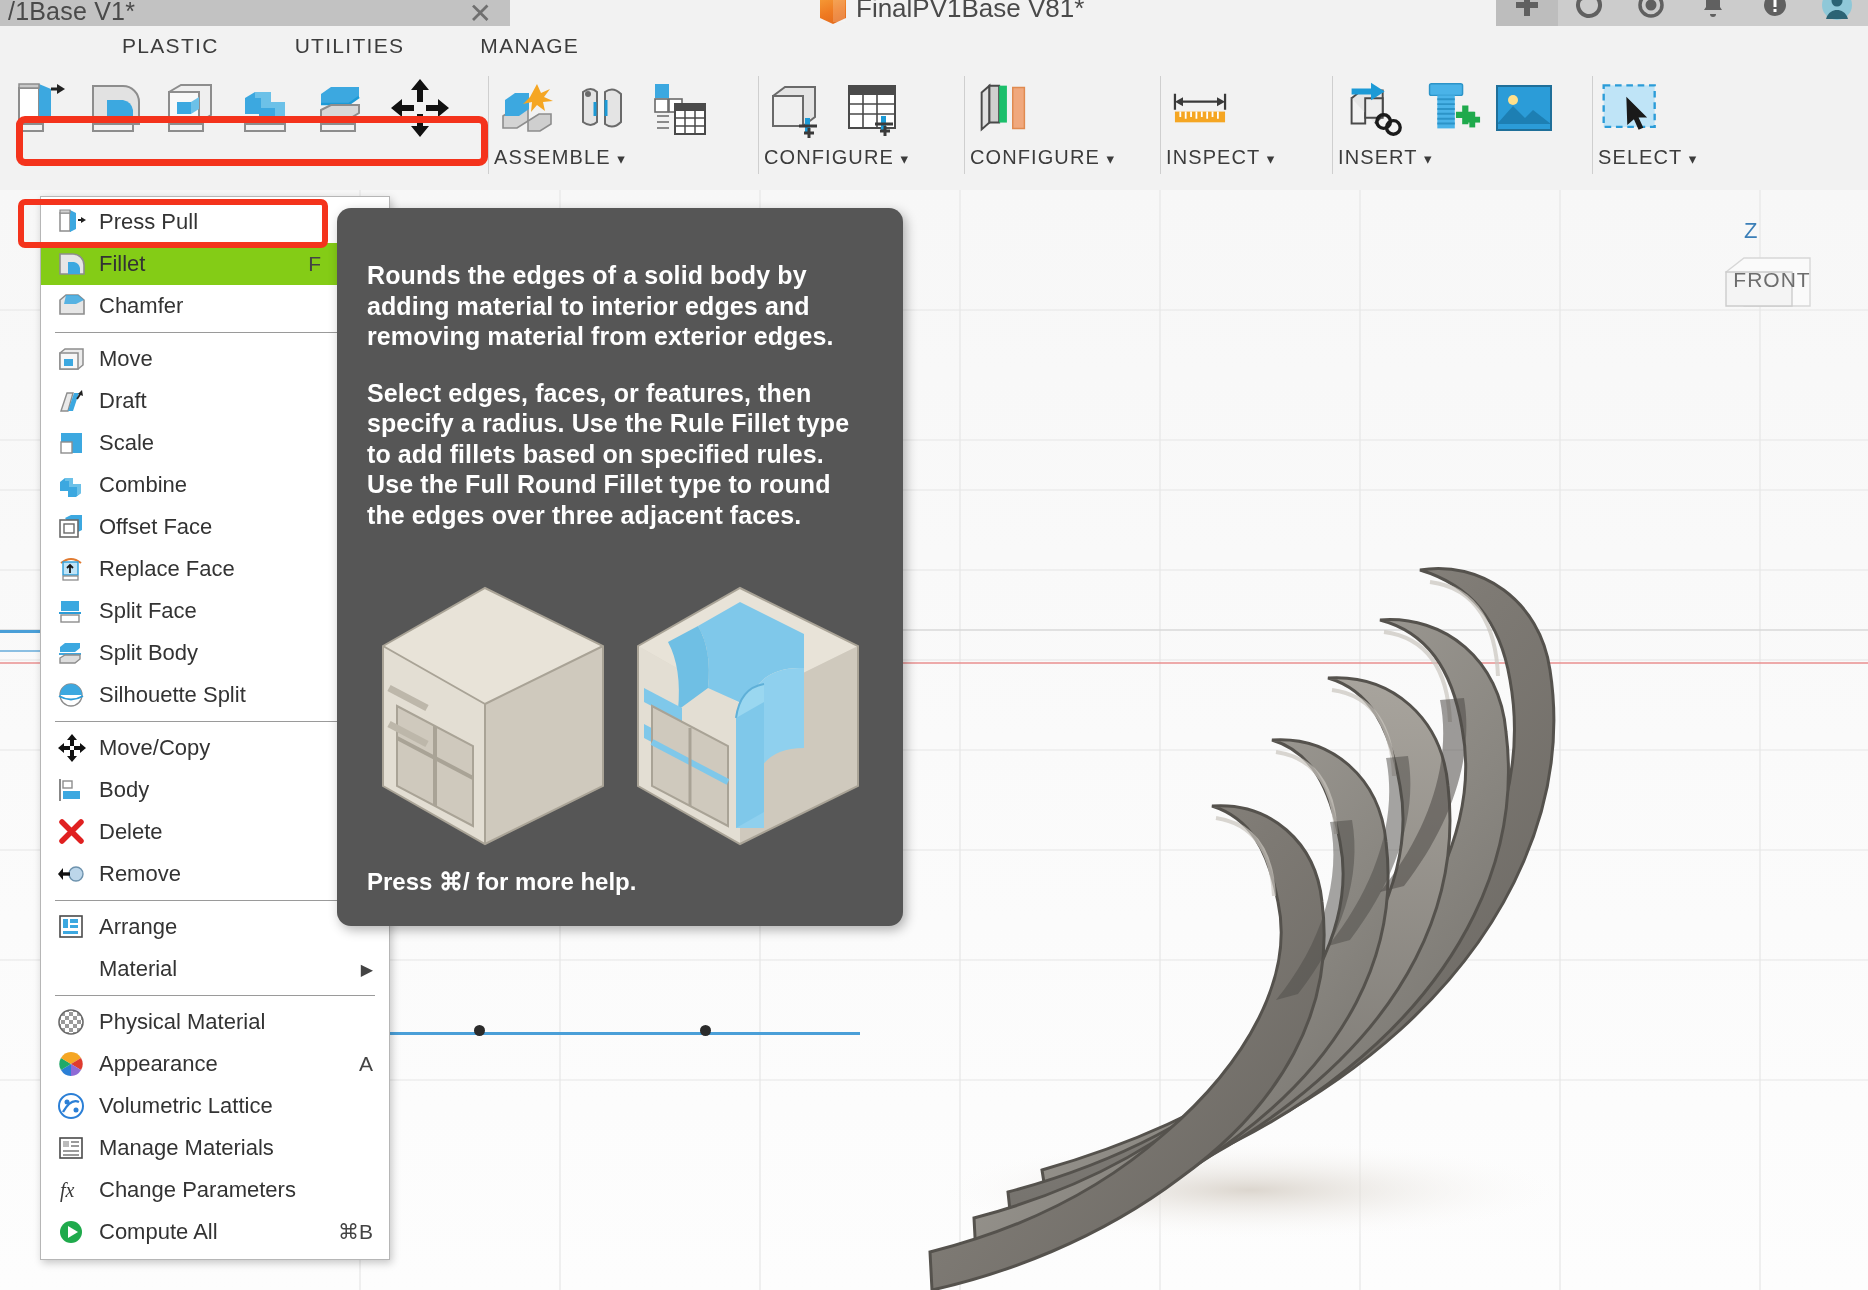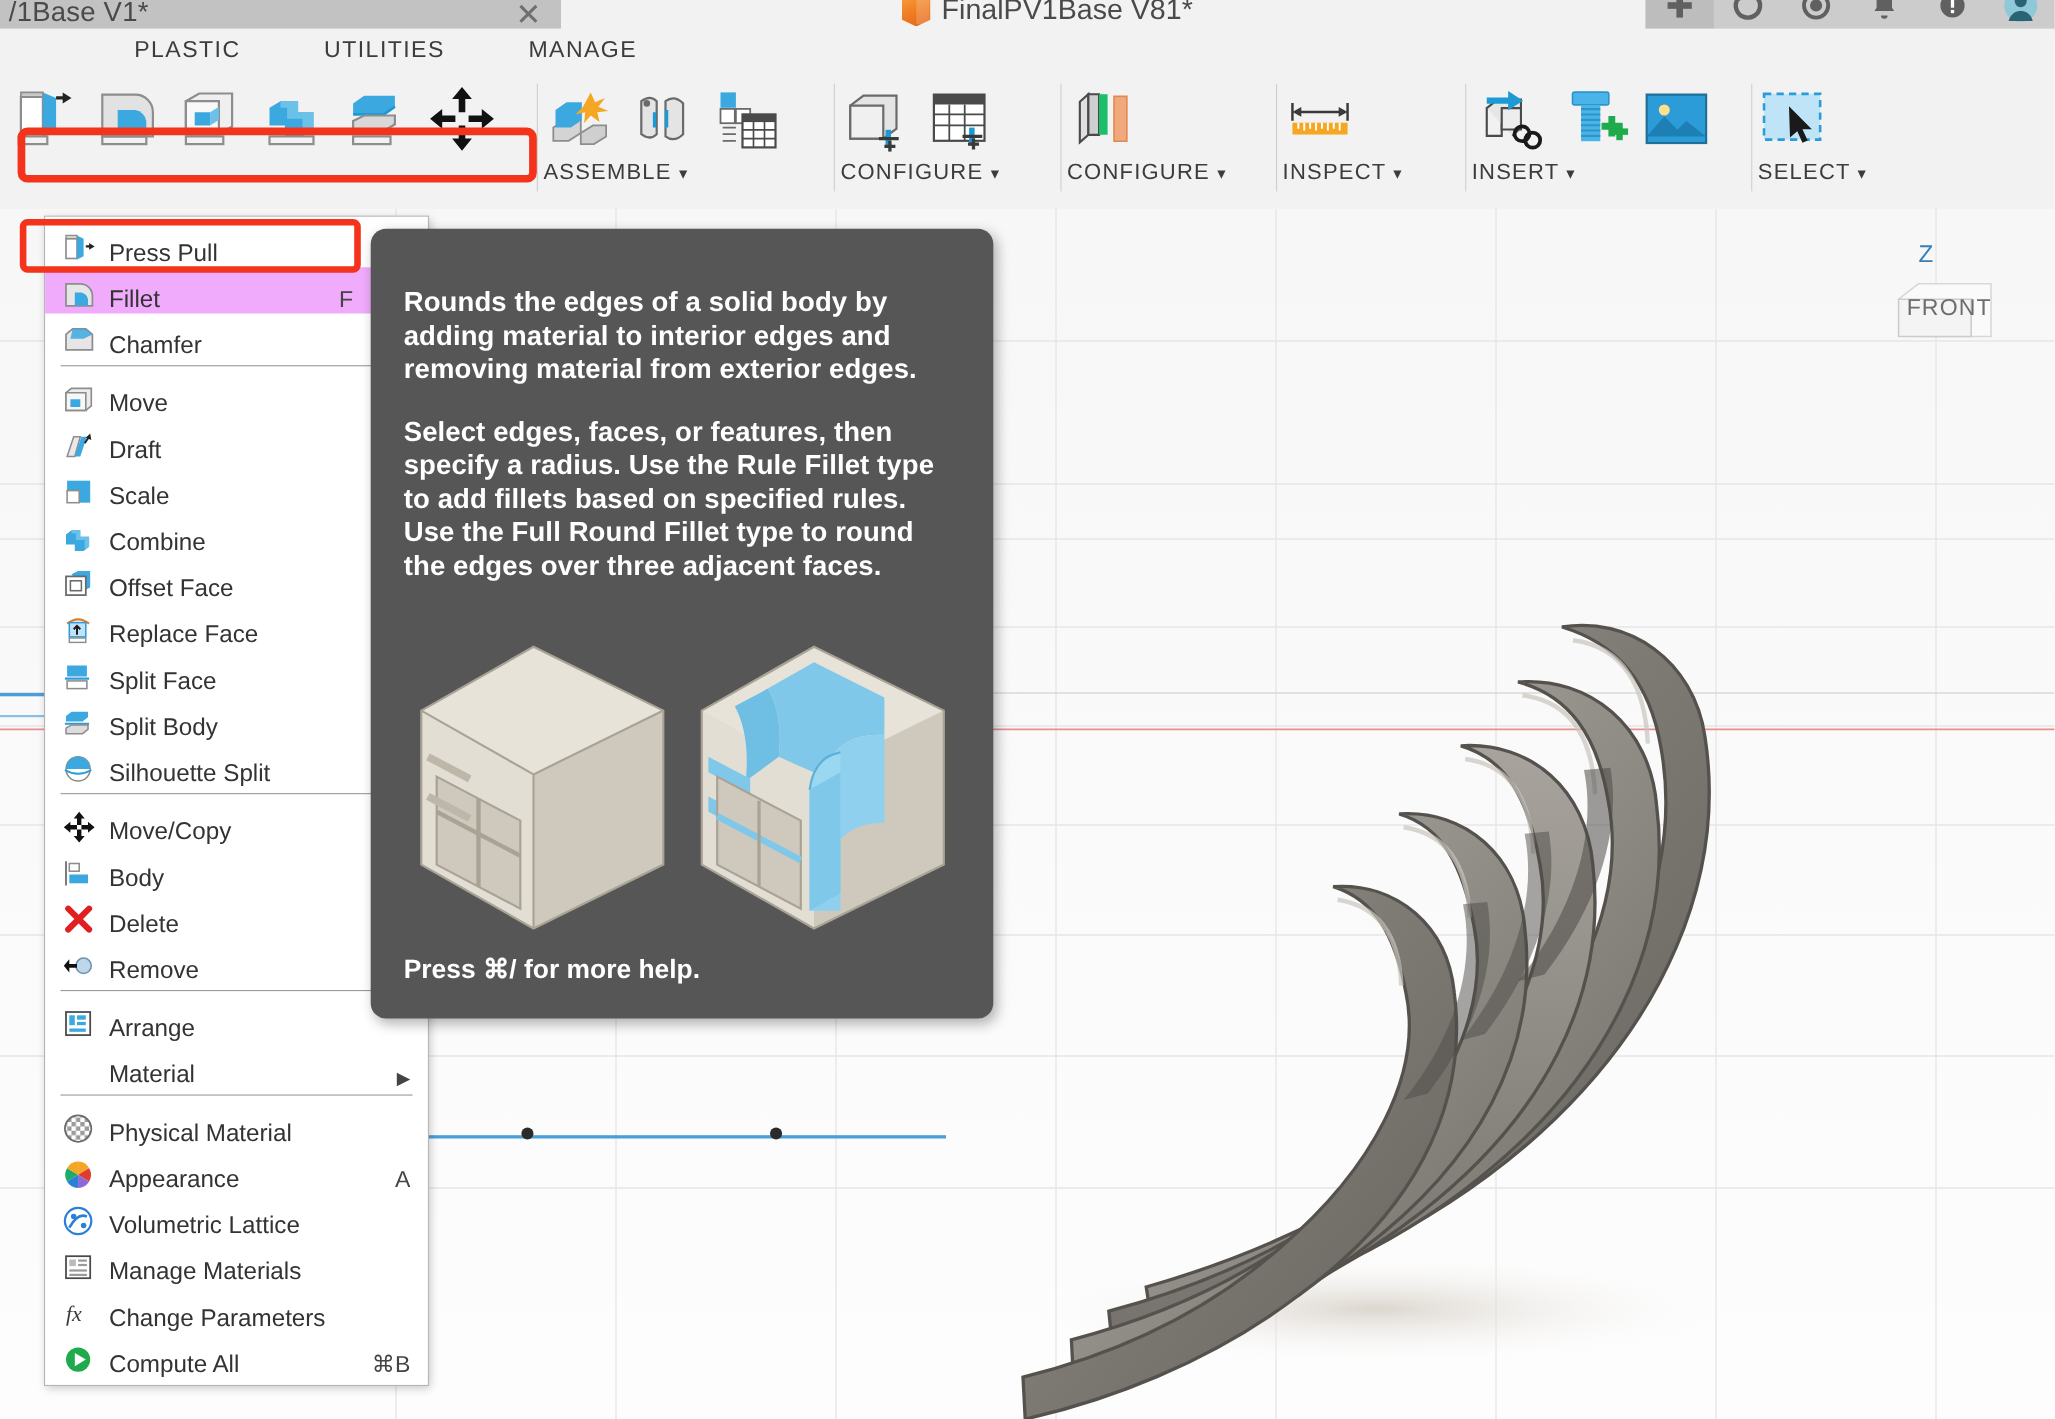--- a/index.html
+++ b/index.html
@@ -142,24 +142,24 @@
   }
 
   
   #menu {
     position:absolute; left:40px; top:196px; width:350px;
     background:#ffffff; border:1px solid #b6b6b6;
     box-shadow:2px 3px 8px rgba(0,0,0,.22);
     padding:4px 0 6px 0; z-index:30;
   }
   .mitem {
-    height:42px; display:flex; align-items:flex-end;
+    height:42px; display:flex; align-items:center;
     padding:0 16px 0 14px; position:relative;
   }
-  .mitem.sel { background:#f0abfc; }
+  .mitem.sel { background:#84cc16; }
   .mitem .micon {
     width:34px; height:34px; flex:none;
     display:flex; align-items:center; justify-content:center;
     margin-right:10px;
   }
   .mitem .micon svg { display:block; }
   .mitem .mlabel { font-size:22px; color:#333333; white-space:nowrap; }
   .mitem .mkey {
     margin-left:auto; font-size:21px; color:#444444; padding-left:18px;
   }

